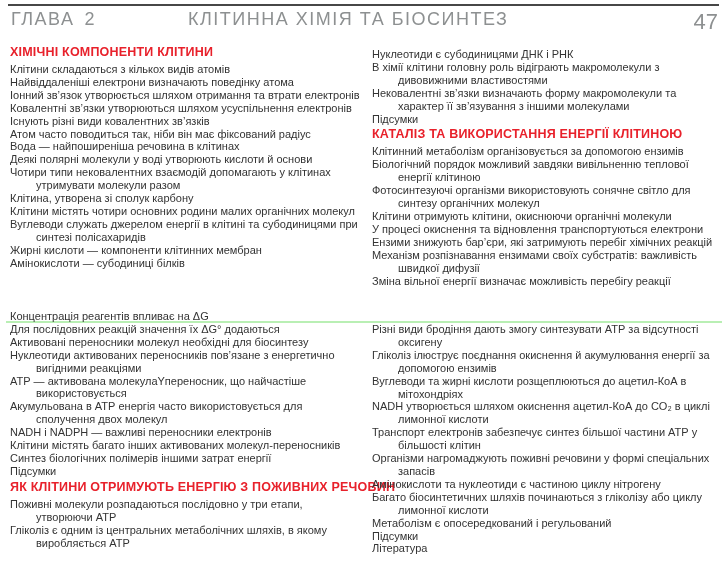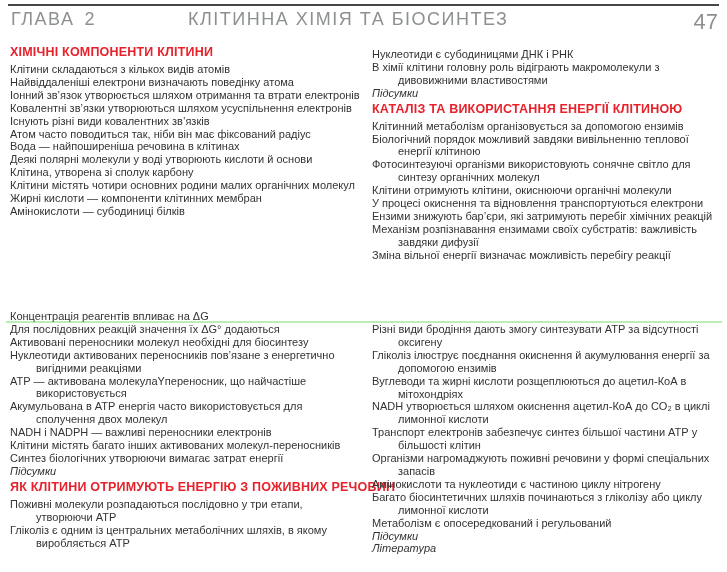--- a/index.html
+++ b/index.html
@@ -14,21 +14,21 @@
   .hdr-chapter .num { margin-left:10px; }
   .hdr-title { left:188px; }
   .hdr-page { right:9px; font-size:22px; letter-spacing:0; }
   .sep { position:absolute; left:6px; right:5px; top:321px; height:2px; background:var(--green,#b9efb4); }
   .block { position:absolute; font-size:11px; line-height:12.9px; color:var(--body,#333); }
   #block-left-top    { left:10px;  top:45px;  width:350px; }
   #block-right-top   { left:372px; top:48px;  width:352px; }
   #block-left-bottom { left:10px;  top:310px; width:350px; }
   #block-right-bottom{ left:372px; top:323px; width:354px; }
   .toc-item { padding-left:26px; text-indent:-26px; }
-  .toc-item.italic { font-style:italic; }
+  .toc-item.italic { }
   .sec-heading {
     color:var(--red,#e8212b); font-weight:bold; font-size:12.5px;
     line-height:15px; margin:2px 0 3px; letter-spacing:0.2px; white-space:nowrap;
   }
   .sec-heading:first-child { margin-top:0; }
 </style>
 </head>
 <body>
 
 <div class="page">
@@ -45,49 +45,52 @@
   <div class="block" id="block-left-top">
       <div class="sec-heading">ХІМІЧНІ КОМПОНЕНТИ КЛІТИНИ</div>
       <div class="toc-item">Клітини складаються з кількох видів атомів</div>
       <div class="toc-item">Найвіддаленіші електрони визначають поведінку атома</div>
       <div class="toc-item">Іонний зв’язок утворюється шляхом отримання та втрати електронів</div>
       <div class="toc-item">Ковалентні зв’язки утворюються шляхом усуспільнення електронів</div>
       <div class="toc-item">Існують різні види ковалентних зв’язків</div>
       <div class="toc-item">Атом часто поводиться так, ніби він має фіксований радіус</div>
       <div class="toc-item">Вода — найпоширеніша речовина в клітинах</div>
       <div class="toc-item">Деякі полярні молекули у воді утворюють кислоти й основи</div>
+      <div class="toc-item">Чотири типи нековалентних взаємодій допомагають у клітинах утримувати молекули разом</div>
       <div class="toc-item">Клітина, утворена зі сполук карбону</div>
       <div class="toc-item">Клітини містять чотири основних родини малих органічних молекул</div>
+      <div class="toc-item">Вуглеводи служать джерелом енергії в клітині та субодиницями при синтезі полісахаридів</div>
       <div class="toc-item">Жирні кислоти — компоненти клітинних мембран</div>
       <div class="toc-item">Амінокислоти — субодиниці білків</div>
     </div>
   <div class="block" id="block-right-top">
       <div class="toc-item">Нуклеотиди є субодиницями ДНК і РНК</div>
       <div class="toc-item">В хімії клітини головну роль відіграють макромолекули з дивовижними властивостями</div>
+      <div class="toc-item">Нековалентні зв’язки визначають форму макромолекули та характер її зв’язування з іншими молекулами</div>
       <div class="toc-item italic">Підсумки</div>
       <div class="sec-heading">КАТАЛІЗ ТА ВИКОРИСТАННЯ ЕНЕРГІЇ КЛІТИНОЮ</div>
       <div class="toc-item">Клітинний метаболізм організовується за допомогою ензимів</div>
       <div class="toc-item">Біологічний порядок можливий завдяки вивільненню теплової енергії клітиною</div>
       <div class="toc-item">Фотосинтезуючі організми використовують сонячне світло для синтезу органічних молекул</div>
       <div class="toc-item">Клітини отримують клітини, окиснюючи органічні молекули</div>
       <div class="toc-item">У процесі окиснення та відновлення транспортуються електрони</div>
       <div class="toc-item">Ензими знижують бар’єри, які затримують перебіг хімічних реакцій</div>
-      <div class="toc-item">Механізм розпізнавання ензимами своїх субстратів: важливість завдяки дифузії</div>
+      <div class="toc-item">Механізм розпізнавання ензимами своїх субстратів: важливість швидкої дифузії</div>
       <div class="toc-item">Зміна вільної енергії визначає можливість перебігу реакції</div>
     </div>
   <div class="block" id="block-left-bottom">
       <div class="toc-item">Концентрація реагентів впливає на ΔG</div>
       <div class="toc-item">Для послідовних реакцій значення їх ΔG° додаються</div>
       <div class="toc-item">Активовані переносники молекул необхідні для біосинтезу</div>
       <div class="toc-item">Нуклеотиди активованих переносників пов’язане з енергетично вигідними реакціями</div>
       <div class="toc-item">АТР — активована молекулаYпереносник, що найчастіше використовується</div>
       <div class="toc-item">Акумульована в АТР енергія часто використовується для сполучення двох молекул</div>
       <div class="toc-item">NADH і NADPH — важливі переносники електронів</div>
       <div class="toc-item">Клітини містять багато інших активованих молекул-переносників</div>
-      <div class="toc-item">Синтез біологічних утворюючи вимагає затрат енергії</div>
+      <div class="toc-item">Синтез біологічних полімерів іншими затрат енергії</div>
       <div class="toc-item italic">Підсумки</div>
       <div class="sec-heading">ЯК КЛІТИНИ ОТРИМУЮТЬ ЕНЕРГІЮ З ПОЖИВНИХ РЕЧОВИН</div>
       <div class="toc-item">Поживні молекули розпадаються послідовно у три етапи, утворюючи АТР</div>
       <div class="toc-item">Гліколіз є одним із центральних метаболічних шляхів, в якому виробляється АТР</div>
     </div>
   <div class="block" id="block-right-bottom">
       <div class="toc-item">Різні види бродіння дають змогу синтезувати АТР за відсутності оксигену</div>
       <div class="toc-item">Гліколіз ілюструє поєднання окиснення й акумулювання енергії за допомогою ензимів</div>
       <div class="toc-item">Вуглеводи та жирні кислоти розщеплюються до ацетил-КоА в мітохондріях</div>
       <div class="toc-item">NADH утворюється шляхом окиснення ацетил-КоА до CO₂ в циклі лимонної кислоти</div>

